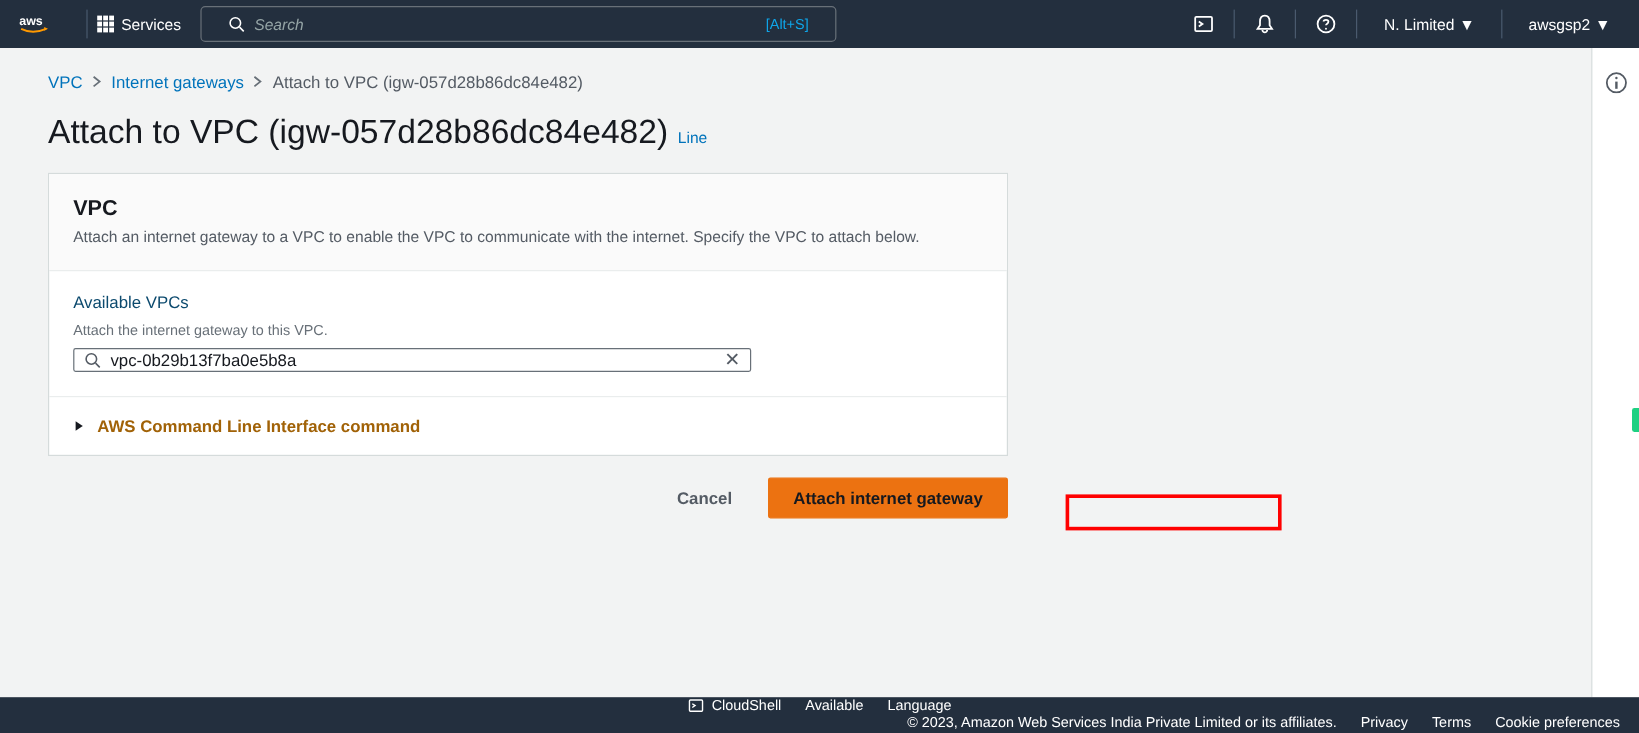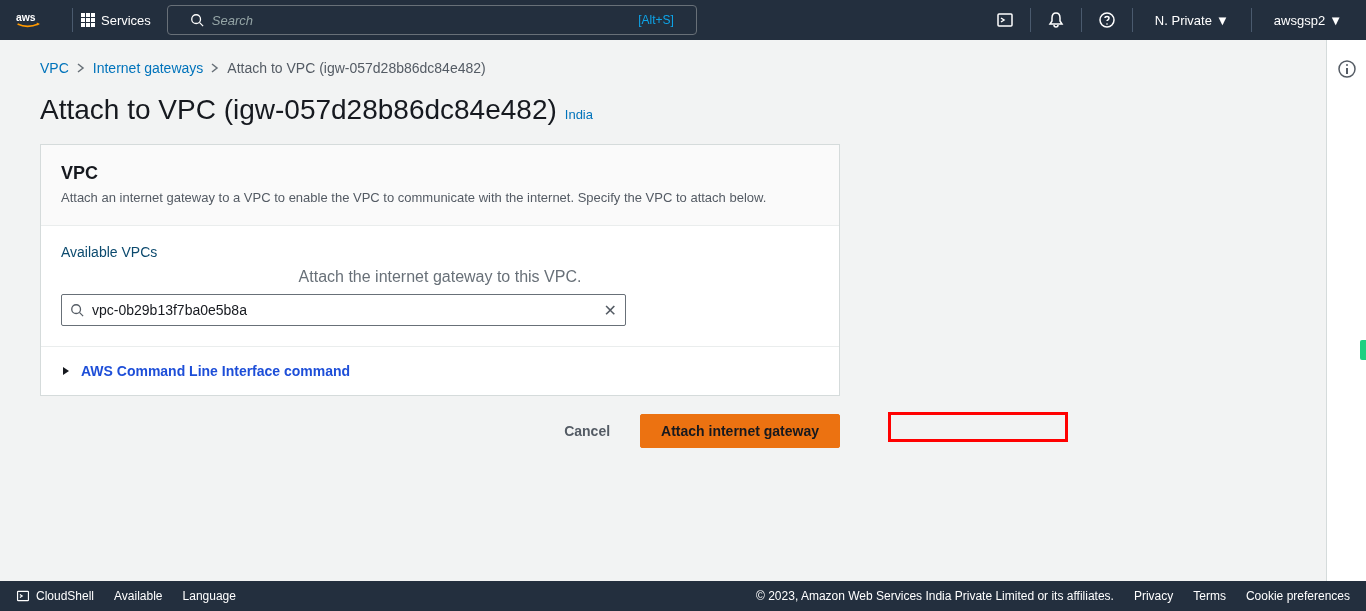--- a/index.html
+++ b/index.html
@@ -188,32 +188,31 @@
     }
     .panel-body {
       padding: 18px 20px 20px;
     }
     .field-label {
       font-size: 14px;
       color: #0c4a6e;
       margin-bottom: 8px;
     }
     .field-hint {
-      font-size: 16px;
+      font-size: 12px;
       color: #687078;
       margin-bottom: 8px;
-      text-align: center;
     }
     .search-input {
       display: flex;
       align-items: center;
       border: 1px solid #687078;
       border-radius: 2px;
       width: 565px;
-      height: 32px;
+      height: 20px;
       padding: 0 8px;
     }
     .search-input input {
       border: none;
       outline: none;
       flex: 1;
       margin-left: 8px;
       font-size: 14px;
       color: #16191f;
     }
@@ -224,21 +223,21 @@
     }
     .expander {
       border-top: 1px solid #eaeded;
       padding: 16px 20px;
       display: flex;
       align-items: center;
       gap: 10px;
       cursor: pointer;
       font-weight: 700;
       font-size: 14px;
-      color: #1d4ed8;
+      color: #a16207;
     }
     .action-row {
       width: 800px;
       margin: 18px 40px;
       display: flex;
       justify-content: flex-end;
       gap: 14px;
       align-items: center;
     }
     .btn-cancel {
@@ -273,20 +272,21 @@
       bottom: 0;
       left: 0;
       right: 0;
       height: 30px;
       background: #232f3e;
       display: flex;
       align-items: center;
       padding: 0 16px;
       color: #fff;
       font-size: 12px;
+      flex-direction: column;
     }
     .footer-left {
       display: flex;
       align-items: center;
       gap: 20px;
     }
     .footer-left span {
       cursor: pointer;
     }
     .footer-right {
@@ -365,21 +365,21 @@
     <div class="nav-divider"></div>
     <div class="nav-icon">
       <svg width="18" height="18" viewBox="0 0 18 18">
           <circle cx="9" cy="9" r="7" stroke="#fff" fill="none" stroke-width="1.5"></circle>
           <path d="M7 7 C7 5 11 5 11 7 C11 9 9 9 9 10" stroke="#fff" fill="none" stroke-width="1.5"></path>
           <circle cx="9" cy="13" r="0.8" fill="#fff"></circle>
         </svg>
     </div>
     <div class="nav-divider"></div>
     <div class="region-dropdown">
-      <span>N. Private</span>
+      <span>N. Limited</span>
       <span>▼</span>
     </div>
     <div class="nav-divider"></div>
     <div class="account-dropdown">
       <span>awsgsp2</span>
       <span>▼</span>
     </div>
   </div>
 </div>
 
@@ -391,21 +391,21 @@
       </svg>
     <a href="#">Internet gateways</a>
     <svg width="8" height="10" class="breadcrumb-sep">
         <path d="M1 1 L6 5 L1 9" stroke="#687078" fill="none" stroke-width="1.5"></path>
       </svg>
     <span class="breadcrumb-current">Attach to VPC (igw-057d28b86dc84e482)</span>
   </div>
 
   <div class="page-title">
     <h1>Attach to VPC (igw-057d28b86dc84e482)</h1>
-    <span class="info-link">India</span>
+    <span class="info-link">Line</span>
   </div>
 
   <div class="panel">
     <div class="panel-header">
       <h2>VPC</h2>
       <p>Attach an internet gateway to a VPC to enable the VPC to communicate with the internet. Specify the VPC to attach below.</p>
     </div>
     <div class="panel-body">
       <div class="field-label">Available VPCs</div>
       <div class="field-hint">Attach the internet gateway to this VPC.</div>

